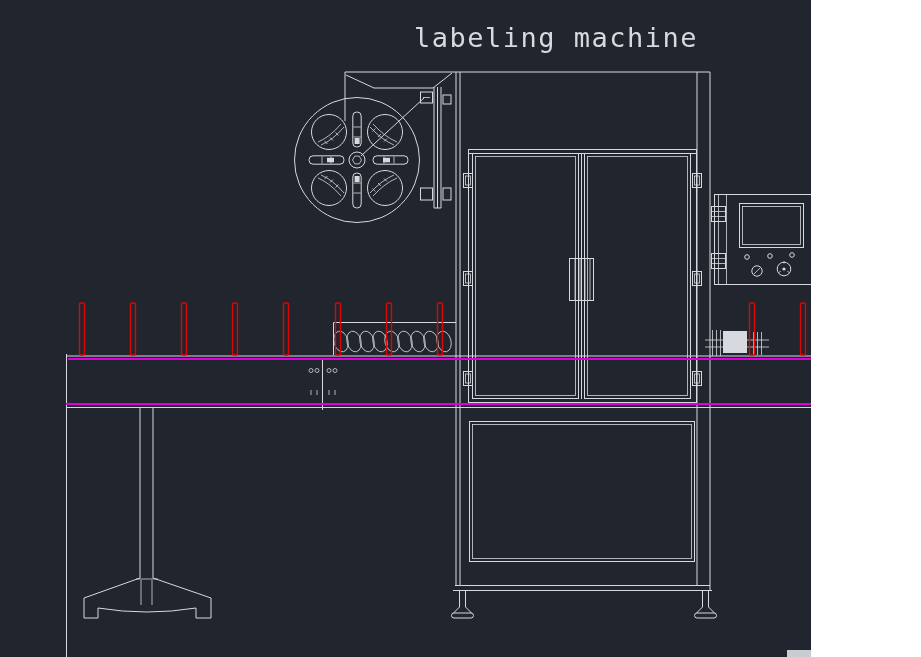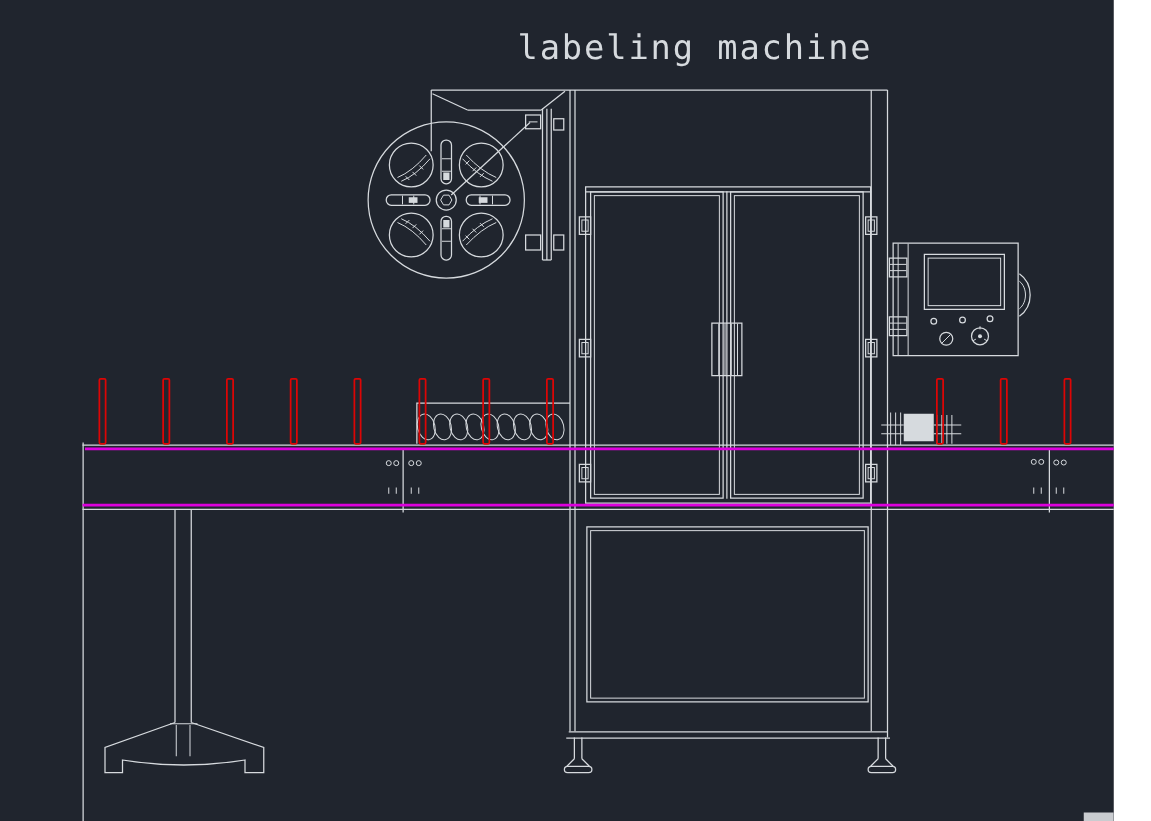--- a/index.html
+++ b/index.html
@@ -1,18 +1,18 @@
 <!DOCTYPE html>
 <html style="--background: #20252e; --line: #d6dade; --guide_red: #dd0505; --conveyor_magenta: #dd00dd; --scrollbar_gray: #c9ccd0;"><head>
 <meta charset="utf-8">
 <style>
   html,body{margin:0;padding:0}
   .viewport{
     position:relative;
-    width:891px;height:657px;
+    width:811px;height:657px;
     background:var(--background,#20252e);
     overflow:hidden;
     font-family:"DejaVu Sans",sans-serif;
     text-align:center;
   }
   .viewport svg{position:absolute;left:0;top:0}
   .ln{stroke:var(--line,#d6dade);fill:none;stroke-width:1}
   .thin{stroke-width:.8}
   .lnf{fill:var(--line,#d6dade);stroke:none}
   .red{stroke:var(--guide_red,#dd0505);fill:none;stroke-width:1.4}

